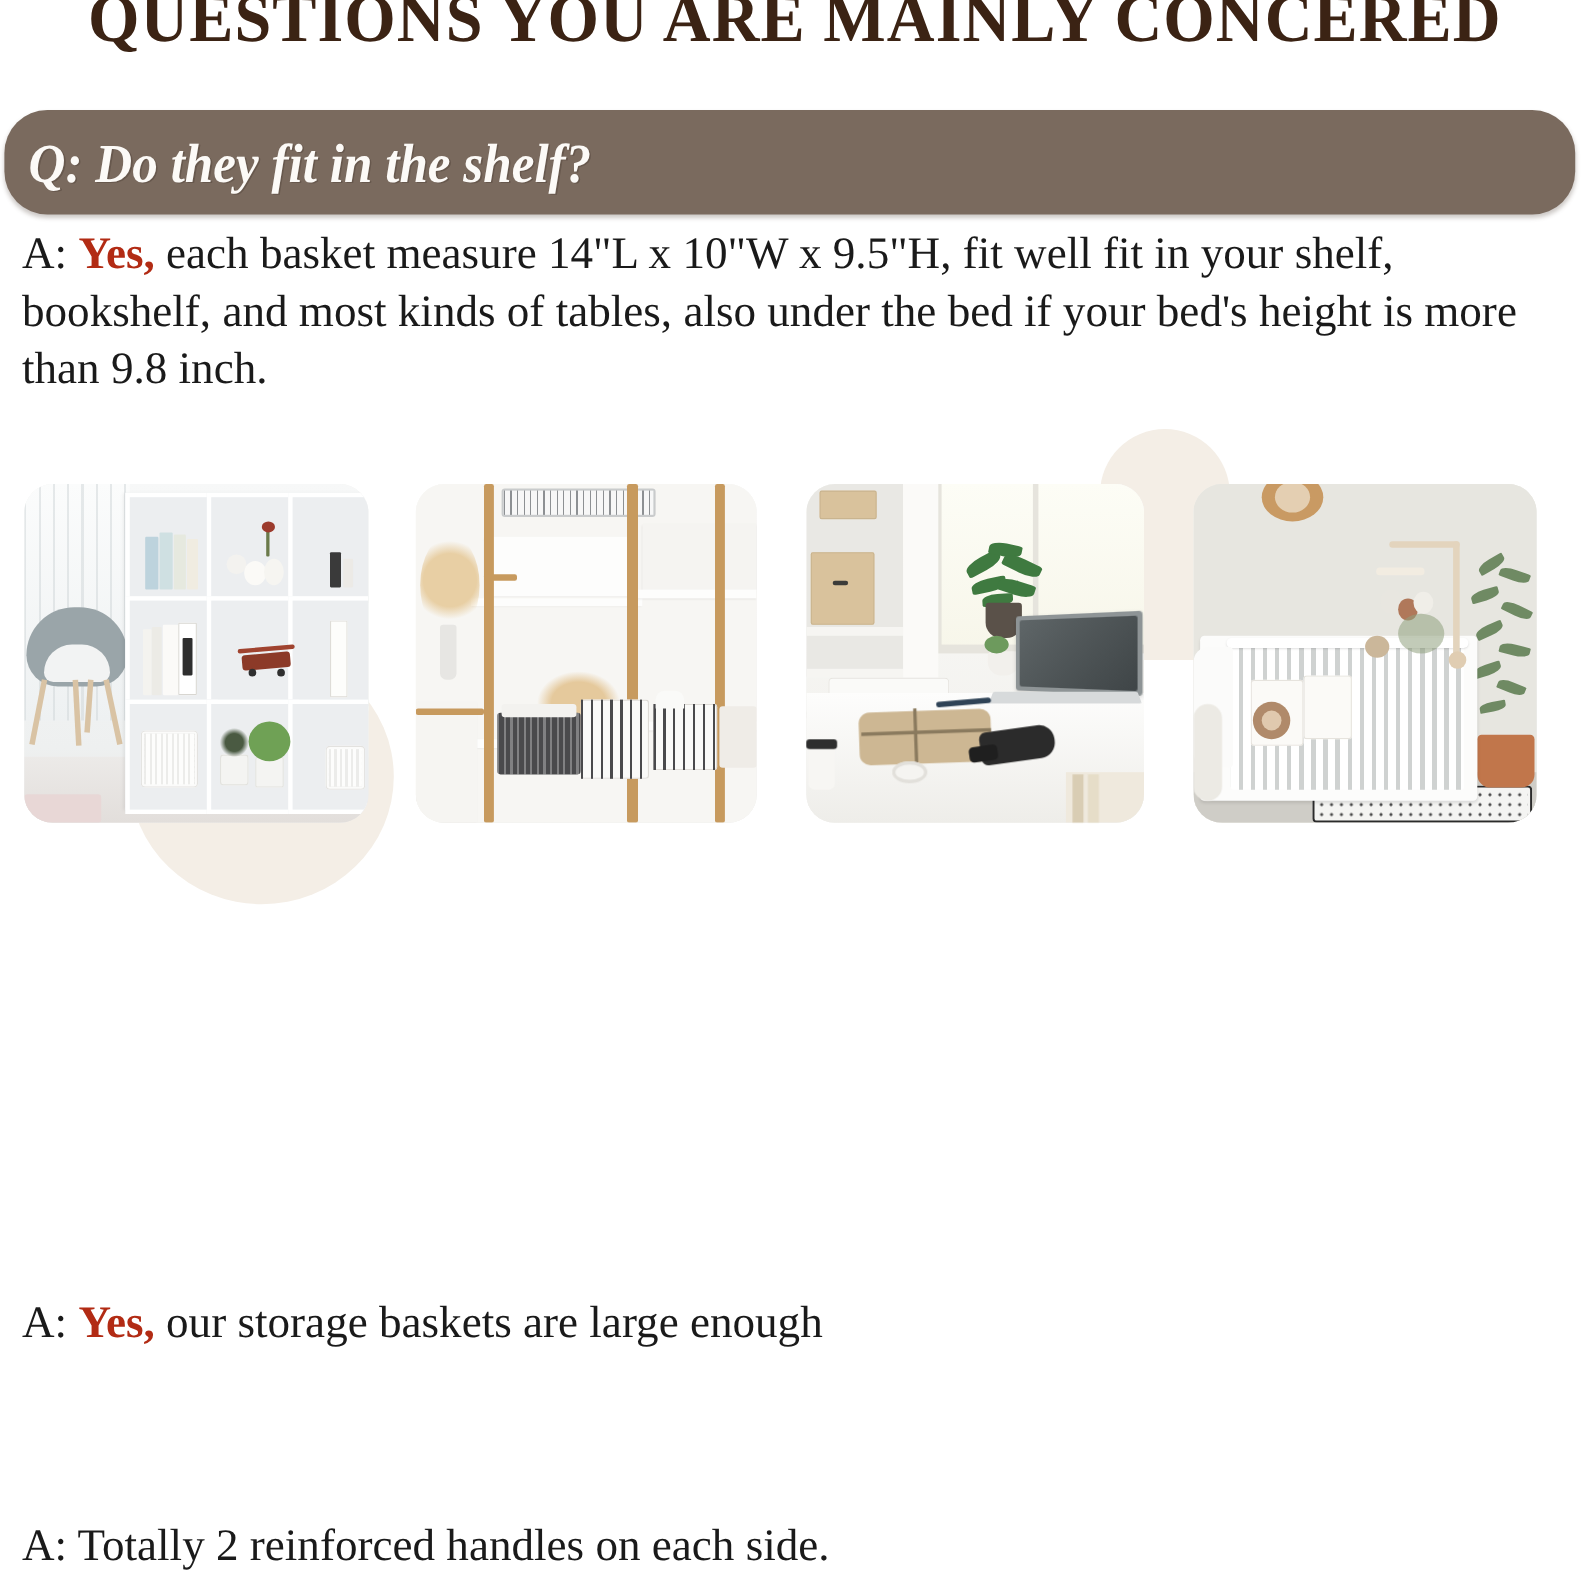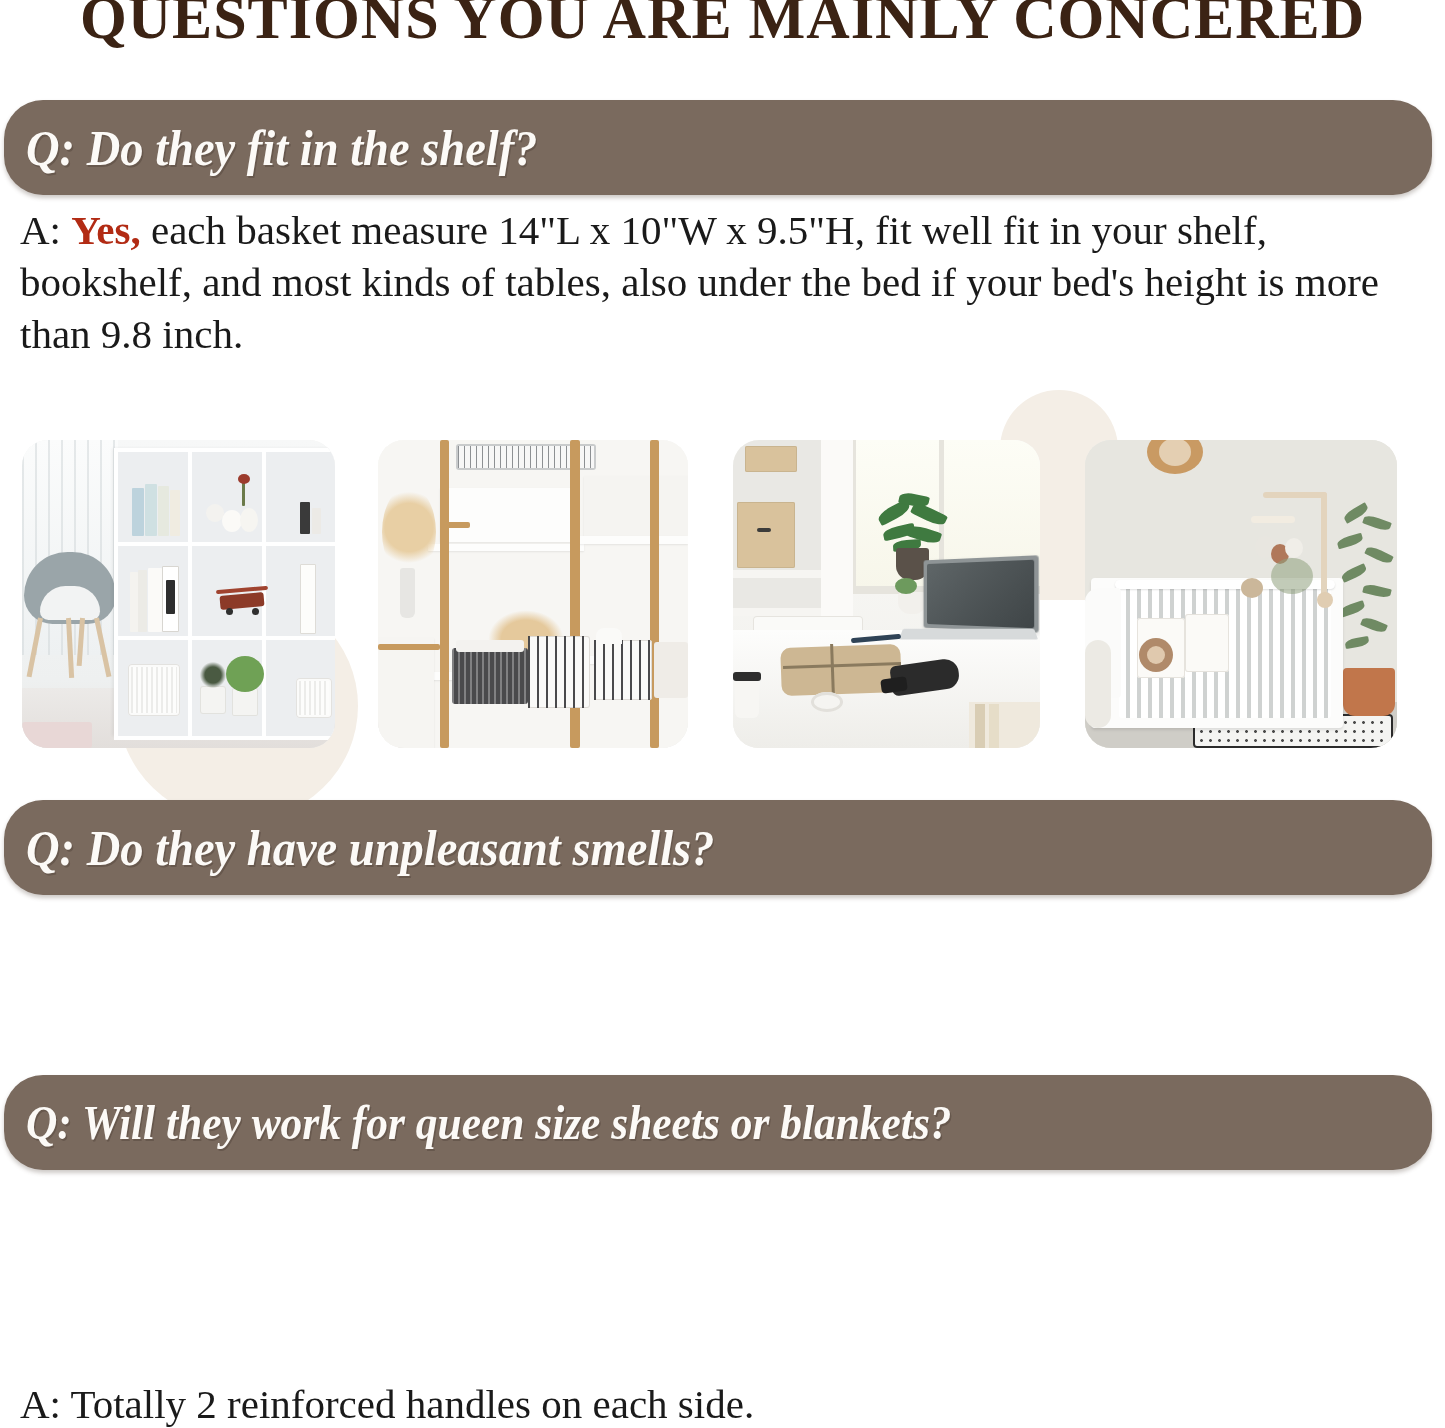--- a/index.html
+++ b/index.html
@@ -344,25 +344,22 @@
         <div class="o toy" style="left:186px;top:104px;width:18px;height:20px;background:#b0785a;"></div>
         <div class="o toy" style="left:200px;top:98px;width:18px;height:20px;background:#f0eee8;"></div>
         <div class="o toy" style="left:156px;top:138px;width:22px;height:20px;background:#cbb79a;"></div>
         <div class="o toy" style="left:232px;top:152px;width:16px;height:16px;background:#e0cdb2;"></div>
         <div class="o" style="left:186px;top:118px;width:42px;height:36px;background:#8fa07e;border-radius:50%;opacity:.55;"></div>
         <div class="o" style="left:0;top:200px;width:26px;height:88px;background:#eceae4;border-radius:14px;"></div>
       </div>
     </div>
   </div>
 
-  <div class="qbar q2" style="top:800px;">
-    <div class="qtext">Q: Do they have unpleasant smells?</div>
-  </div>
-
-  <div class="qbar q3" style="top:1075px;">
-    <div class="qtext">Q: Will they work for queen size sheets or blankets?</div>
+
+  <div class="ans" style="top:1175px;">
+    <span>A: </span><span class="hl">Yes,</span><span> our storage baskets are large enough</span>
   </div>
 
   <div class="ans" style="top:1378px;">
     <span>A: </span><span class="hl"></span><span>Totally 2 reinforced handles on each side.</span>
   </div>
 
 </div>
 
 </body></html>

